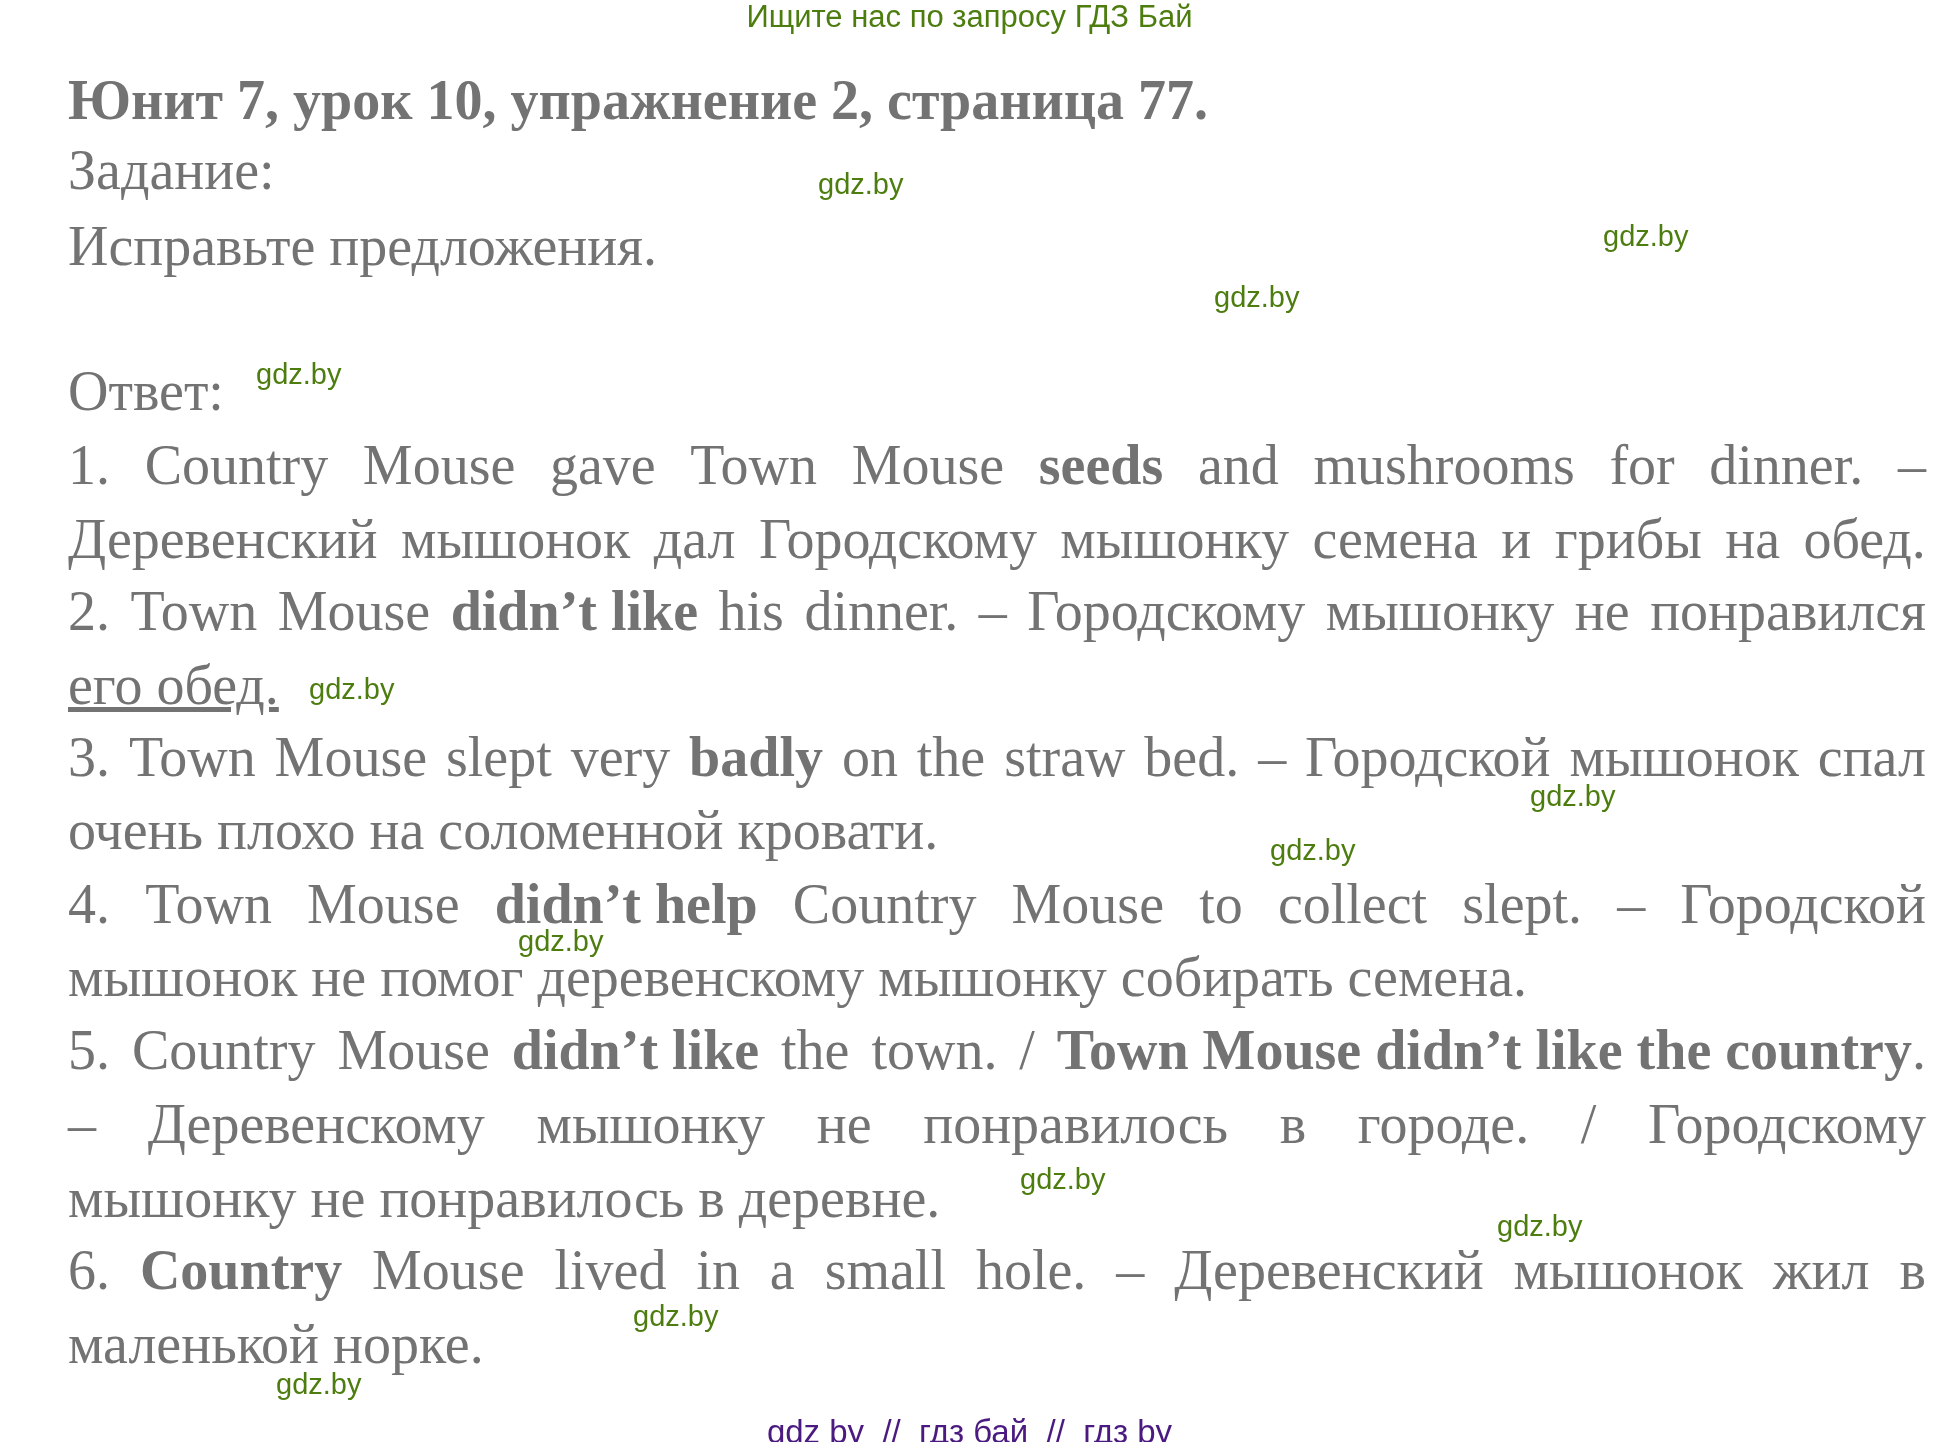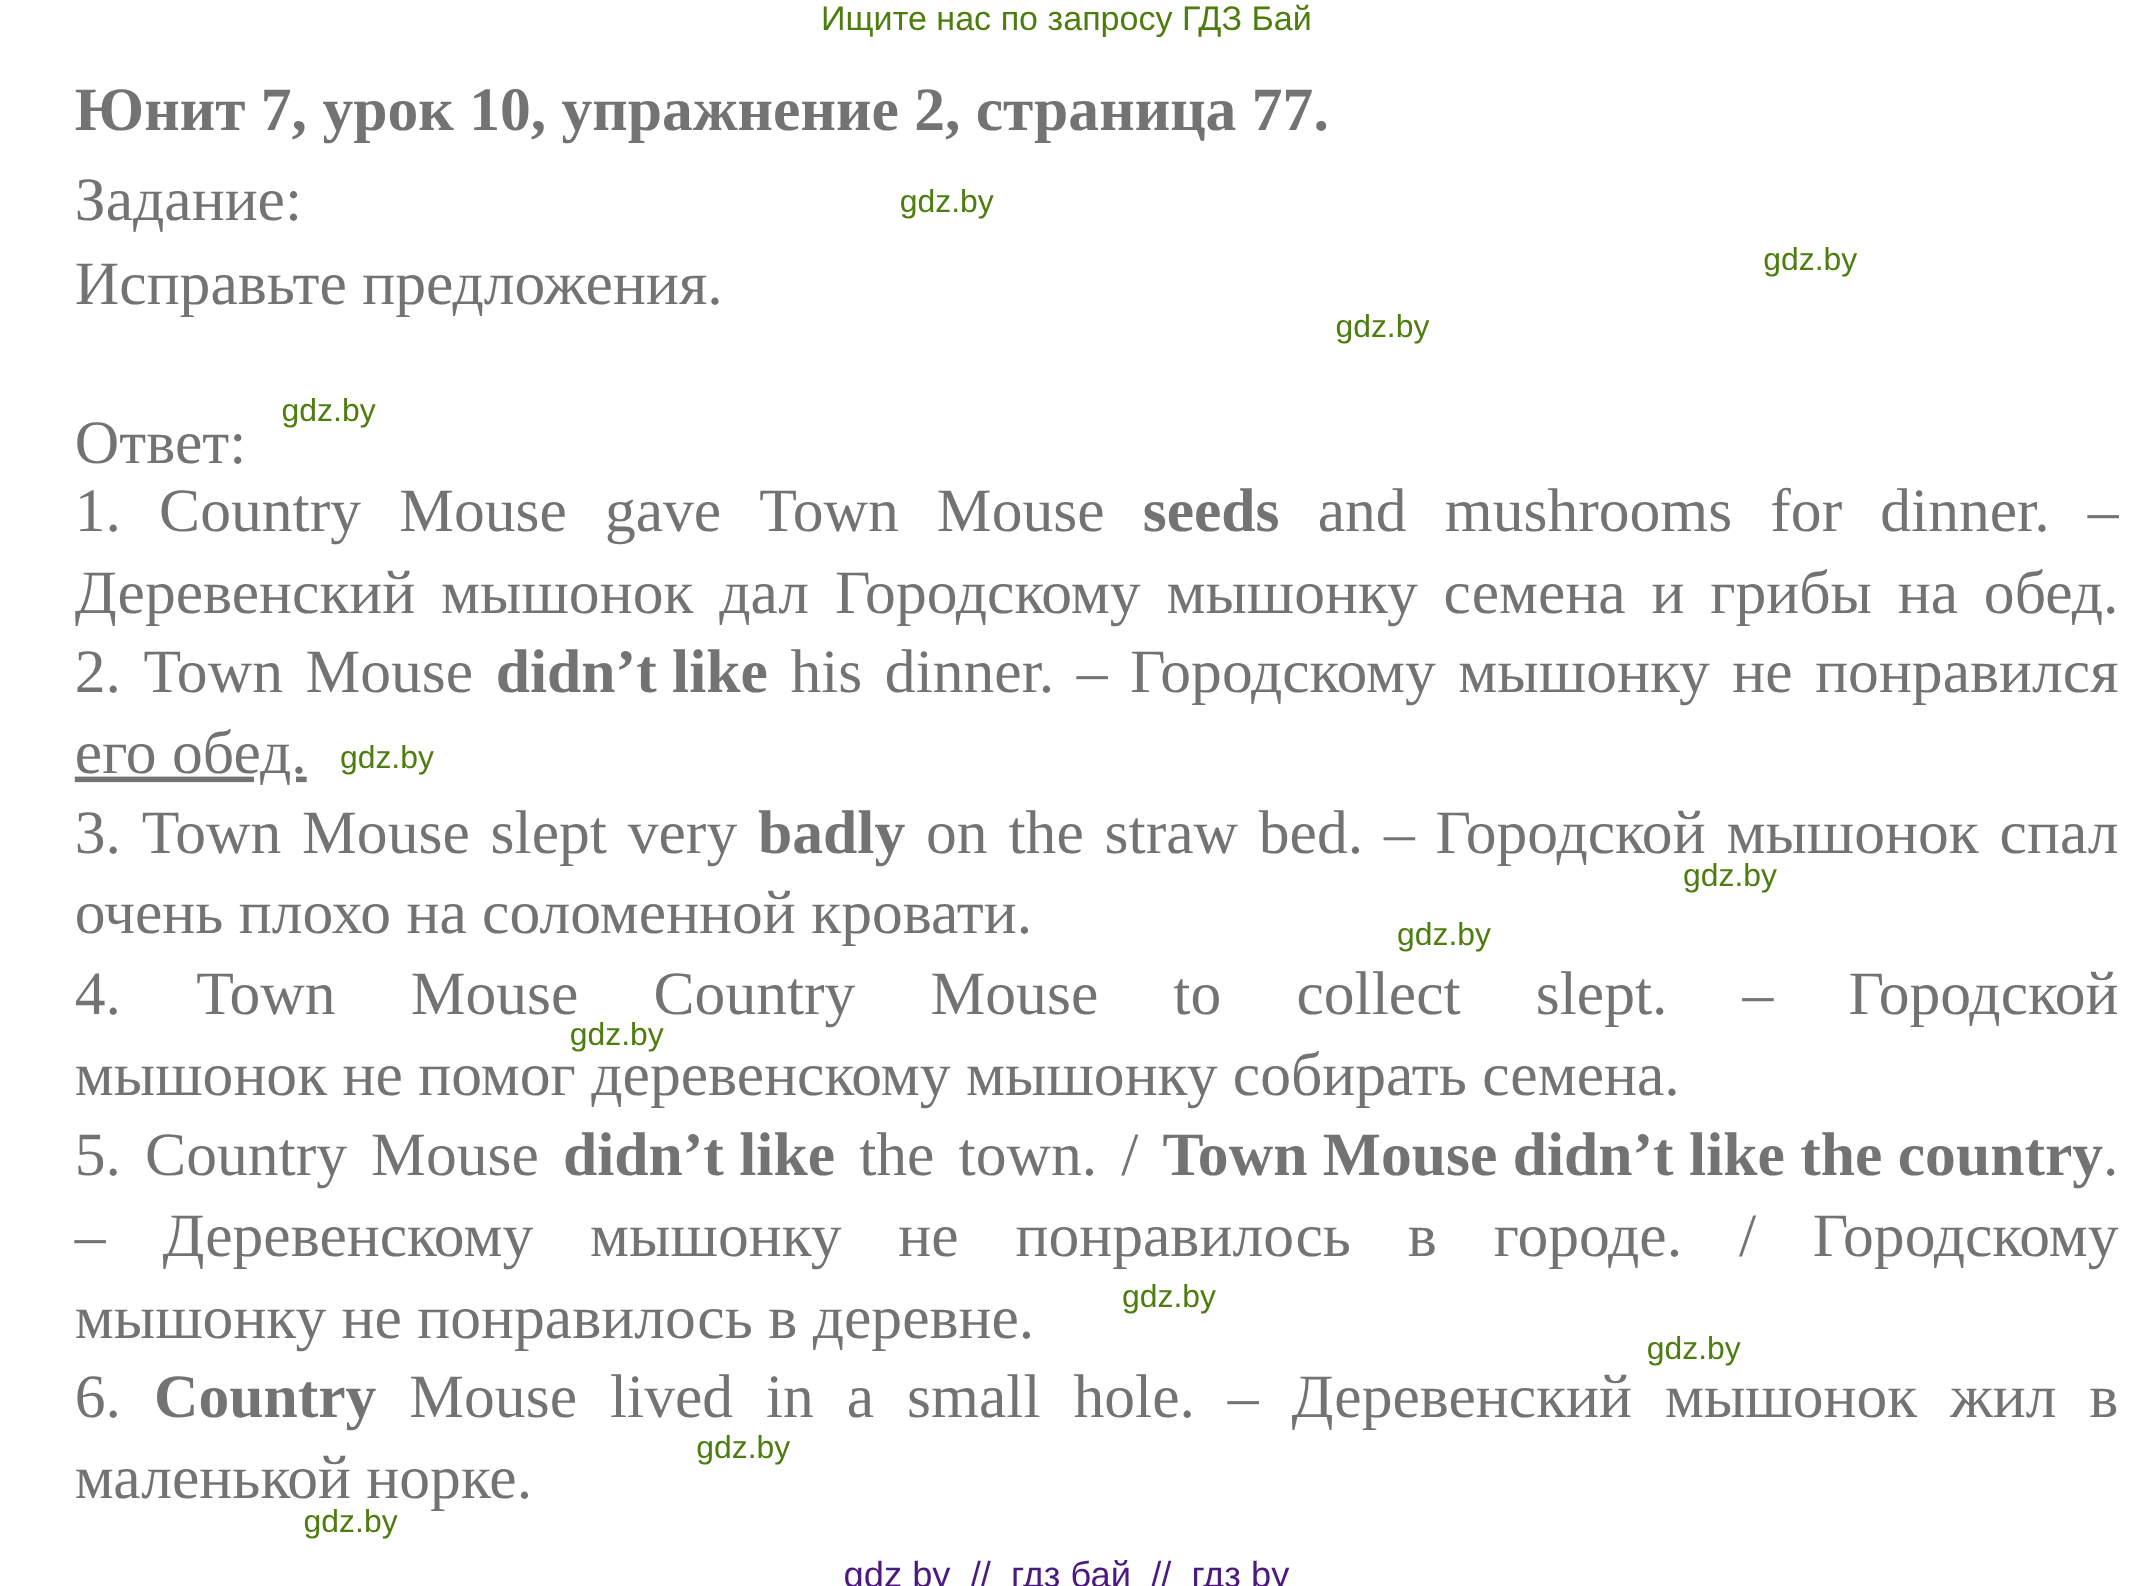--- a/index.html
+++ b/index.html
@@ -1,21 +1,21 @@
 <!DOCTYPE html>
 <html><head>
 <meta charset="utf-8">
 <style>
   html, body { margin:0; padding:0; background:#ffffff; }
   body { width:1939px; height:1442px; position:relative; overflow:hidden; }
   .hdr { position:absolute; left:0; width:1939px; top:0; text-align:center;
          font-family:"Liberation Sans", sans-serif; font-size:31px; color:#4d7c0f; line-height:34px; }
   .serif { font-family:"Liberation Serif", serif; color:#737373; }
   .title { position:absolute; left:68px; top:68px; font-size:56px; font-weight:bold; line-height:64px; white-space:nowrap; }
-  .plain { position:absolute; left:68px; font-size:56px; line-height:64px; white-space:nowrap;margin-top:12px; }
+  .plain { position:absolute; left:68px; font-size:56px; line-height:64px; white-space:nowrap; }
   .line { position:absolute; left:68px; width:1858px; font-size:56px; line-height:64px;
           text-align:justify; text-align-last:justify; white-space:nowrap; display:flex; justify-content:space-between; }
   .line.left { justify-content:flex-start; gap:14px; }
   .line span.w { display:inline-block; }
   b { font-weight:bold; }
   .wm { position:absolute; font-family:"Liberation Sans", sans-serif; font-size:29px; color:#4d7c0f; line-height:32px; white-space:nowrap;text-align:center; }
   .footer { position:absolute; left:0; width:1939px; top:1414px; text-align:center;
             font-family:"Liberation Sans", sans-serif; font-size:33px; color:#4b1a80; line-height:36px; white-space:pre; }
 </style>
 </head>
@@ -87,20 +87,21 @@
       <span class="w">мышонок</span>
       <span class="w">спал</span>
     </div>
     <div class="serif line left" style="top: 798px;">
       <span class="w">очень плохо на соломенной кровати.</span>
     </div>
     <div class="serif line" style="top: 872px;">
       <span class="w">4.</span>
       <span class="w">Town</span>
       <span class="w">Mouse</span>
+      <span class="w"><b>didn’t help</b></span>
       <span class="w">Country</span>
       <span class="w">Mouse</span>
       <span class="w">to</span>
       <span class="w">collect</span>
       <span class="w">slept.</span>
       <span class="w">–</span>
       <span class="w">Городской</span>
     </div>
     <div class="serif line left" style="top: 945px;">
       <span class="w">мышонок не помог деревенскому мышонку собирать семена.</span>

